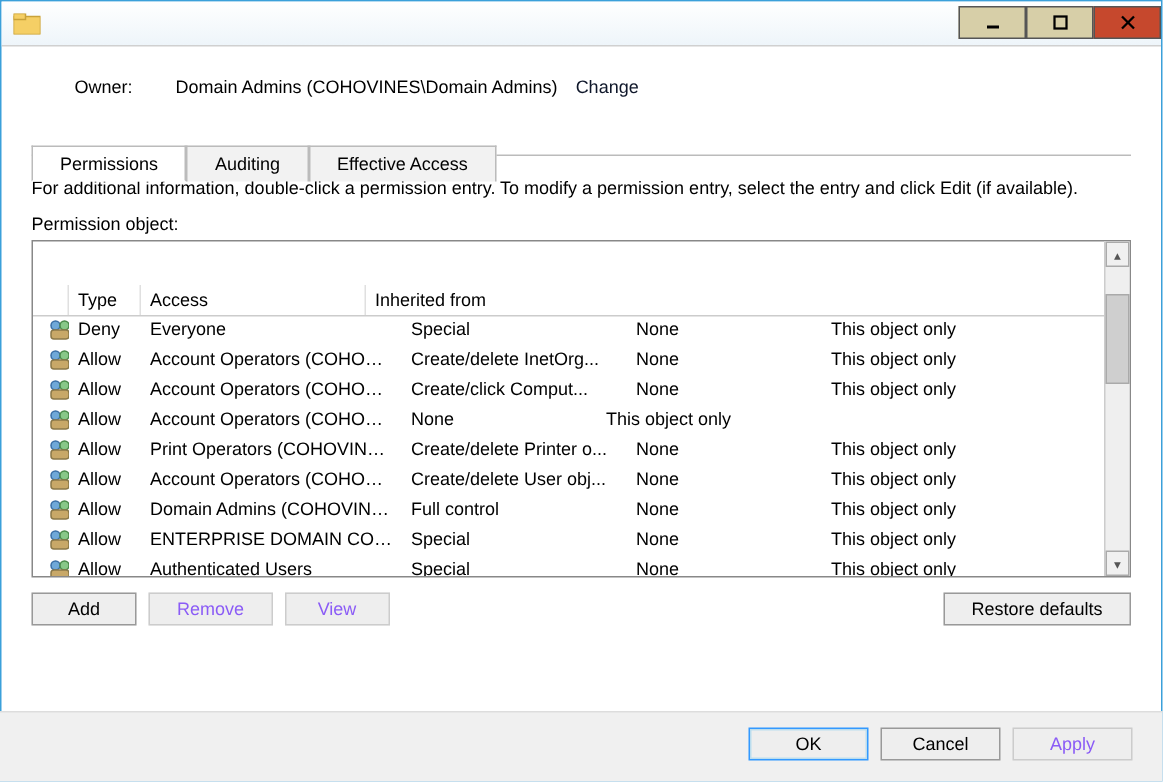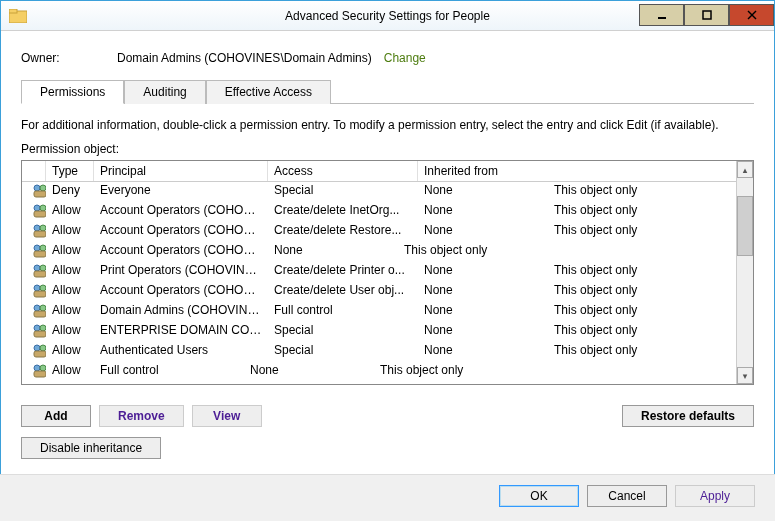--- a/index.html
+++ b/index.html
@@ -6,64 +6,63 @@
 body { background: #fff; width: 775px; height: 521px; overflow: hidden; border: 1px solid #3ba0da; }
 .titlebar { height: 30px; background: linear-gradient(#fff,#eef5fa); border-bottom: 1px solid #d0d0d0; display: flex; align-items: center; position: relative; }
 .titlebar .icon { width: 18px; height: 14px; margin-left: 8px; }
 .titlebar .title { position: absolute; left: 50%; transform: translateX(-50%); color: #000; }
 .winbtns { margin-left: auto; display: flex; }
 .winbtn { width: 45px; height: 22px; border: 1px solid #555; display: flex; align-items: center; justify-content: center; background: #ddd; margin-top:-1px; }
 .winbtn.min,.winbtn.max{ background:#d7cfa8; }
 .winbtn.close{ background:#c6482d; }
 .content { padding: 16px 20px 10px 20px; }
 .owner-row { display: flex; align-items: center; margin: 4px 0 14px 0; }
-.owner-row .lbl { width: 96px; }
-.owner-row .link { color: #4d7c0f; margin-left: 12px; cursor: pointer; }
+.owner-row .lbl { width: 96px; text-align: center; }
+.owner-row .link { color: #0f172a; margin-left: 12px; cursor: pointer; }
 .tabs { display: flex; border-bottom: 1px solid #bbb; }
-.tab { padding: 4px 18px; border: 1px solid #bbb; border-bottom: none; background: #f2f2f2; margin-right: 0; cursor: pointer; position: relative; top: 1px; }
+.tab { padding: 4px 18px; border: 1px solid #bbb; border-bottom: none; background: #f2f2f2; margin-right: 0; cursor: pointer; position: relative; top: 18px; }
 .tab.active { background: #fff; border-bottom: 1px solid #fff; }
 .info { margin: 14px 0 10px 0; }
 .entries-lbl { margin-bottom: 4px; }
 .tablewrap { border: 1px solid #888; height: 225px; position: relative; display:flex; }
 .tablemain { flex:1; overflow:hidden; }
-.thead { display: flex; background: #fff; border-bottom: 1px solid #ccc; }
+.thead { display: flex; background: #fff; border-bottom: 1px solid #ccc; margin-top: 29px; }
 .th { padding: 3px 6px; border-right: 1px solid #e0e0e0; background:#fff; }
 .th:last-child{border-right:none;}
 .col-icon{ width:24px; }
 .col-type{ width:48px; }
 .col-principal{ width:174px; }
 .col-access{ width:150px; }
 .col-inherited{ width:130px; }
 .col-applies{ flex:1; }
 .tbody { overflow: hidden; }
 .row { display: flex; padding: 1px 0; align-items:flex-start; height:20px; }
 .td { padding: 0 6px; white-space: nowrap; overflow: hidden; text-overflow: ellipsis; }
 .rowicon { width:16px; height:16px; margin-left:4px; }
 .scrollbar { width:17px; background:#efefef; border-left:1px solid #ccc; display:flex; flex-direction:column; }
 .sbbtn{ height:17px; border:1px solid #aaa; background:#f0f0f0; display:flex; align-items:center; justify-content:center; font-size:9px; color:#555;}
 .sbthumb{ background:#cfcfcf; border:1px solid #aaa; }
 .sbtrack{ flex:1; position:relative; }
-.btnrow { display: flex; gap: 8px; margin-top: 20px; font-weight: bold; }
+.btnrow { display: flex; gap: 8px; margin-top: 10px; }
 .btn { padding: 3px 18px; border: 1px solid #999; background: #eee; cursor: pointer; min-width:70px; text-align:center; }
-.btn.disabled { color: #4c1d95; border-color:#ccc; }
+.btn.disabled { color: #8b5cf6; border-color:#ccc; }
 .btn.default { border:1px solid #3399ff; box-shadow: inset 0 0 0 1px #bde; }
 .footer { position:absolute; bottom:0; left:0; right:0; padding: 10px 20px 14px 20px; display:flex; justify-content:flex-end; gap:8px; border-top:1px solid #ddd; background:#f0f0f0; }
 .disable-row{ margin-top:10px; }
 </style>
 </head>
 <body>
 
 <div class="titlebar">
   <span class="icon">
     <svg width="18" height="14">
         <rect x="0" y="2" width="18" height="12" fill="#f5cf65" stroke="#c9a23a"></rect>
         <rect x="0" y="0" width="8" height="4" fill="#f5cf65" stroke="#c9a23a"></rect>
       </svg>
   </span>
-  <span class="title">Advanced Security Settings for People</span>
   <div class="winbtns">
     <div class="winbtn min">
         <svg width="10" height="10">
           <line x1="1" y1="8" x2="9" y2="8" stroke="#000" stroke-width="2"></line>
         </svg>
       </div>
     <div class="winbtn max">
         <svg width="10" height="10">
           <rect x="1" y="1" width="8" height="8" fill="none" stroke="#000" stroke-width="1.5"></rect>
         </svg>
@@ -91,21 +90,20 @@
   </div>
 
   <div class="info">For additional information, double-click a permission entry. To modify a permission entry, select the entry and click Edit (if available).</div>
   <div class="entries-lbl">Permission object:</div>
 
   <div class="tablewrap">
     <div class="tablemain">
       <div class="thead">
         <div class="th col-icon"></div>
         <div class="th col-type">Type</div>
-        <div class="th col-principal">Principal</div>
         <div class="th col-access">Access</div>
         <div class="th col-inherited">Inherited from</div>
       </div>
       <div class="tbody" id="tbody">
           <div class="row">
             <div class="td col-icon"><span class="rowicon"><svg width="16" height="16">
                   <circle cx="5" cy="5" r="3" fill="#6fa8d8" stroke="#3a6ea5"></circle>
                   <circle cx="11" cy="5" r="3" fill="#88c888" stroke="#4a8a4a"></circle>
                   <rect x="2" y="8" width="12" height="6" rx="2" fill="#c8a868" stroke="#8a7848"></rect>
                 </svg></span></div>
@@ -128,21 +126,21 @@
             <div class="td col-applies">This object only</div>
           </div>
           <div class="row">
             <div class="td col-icon"><span class="rowicon"><svg width="16" height="16">
                   <circle cx="5" cy="5" r="3" fill="#6fa8d8" stroke="#3a6ea5"></circle>
                   <circle cx="11" cy="5" r="3" fill="#88c888" stroke="#4a8a4a"></circle>
                   <rect x="2" y="8" width="12" height="6" rx="2" fill="#c8a868" stroke="#8a7848"></rect>
                 </svg></span></div>
             <div class="td col-type">Allow</div>
             <div class="td col-principal">Account Operators (COHOVI...</div>
-            <div class="td col-access">Create/delete Restore...</div>
+            <div class="td col-access">Create/click Comput...</div>
             <div class="td col-inherited">None</div>
             <div class="td col-applies">This object only</div>
           </div>
           <div class="row">
             <div class="td col-icon"><span class="rowicon"><svg width="16" height="16">
                   <circle cx="5" cy="5" r="3" fill="#6fa8d8" stroke="#3a6ea5"></circle>
                   <circle cx="11" cy="5" r="3" fill="#88c888" stroke="#4a8a4a"></circle>
                   <rect x="2" y="8" width="12" height="6" rx="2" fill="#c8a868" stroke="#8a7848"></rect>
                 </svg></span></div>
             <div class="td col-type">Allow</div>
@@ -233,22 +231,19 @@
   </div>
 
   <div class="btnrow">
     <div class="btn">Add</div>
     <div class="btn disabled">Remove</div>
     <div class="btn disabled">View</div>
     <div style="flex:1"></div>
     <div class="btn">Restore defaults</div>
   </div>
 
-  <div class="disable-row">
-    <div class="btn" style="display:inline-block">Disable inheritance</div>
-  </div>
 </div>
 
 <div class="footer">
   <div class="btn default" style="min-width:80px">OK</div>
   <div class="btn" style="min-width:80px">Cancel</div>
   <div class="btn disabled" style="min-width:80px">Apply</div>
 </div>
 
 </body></html>

